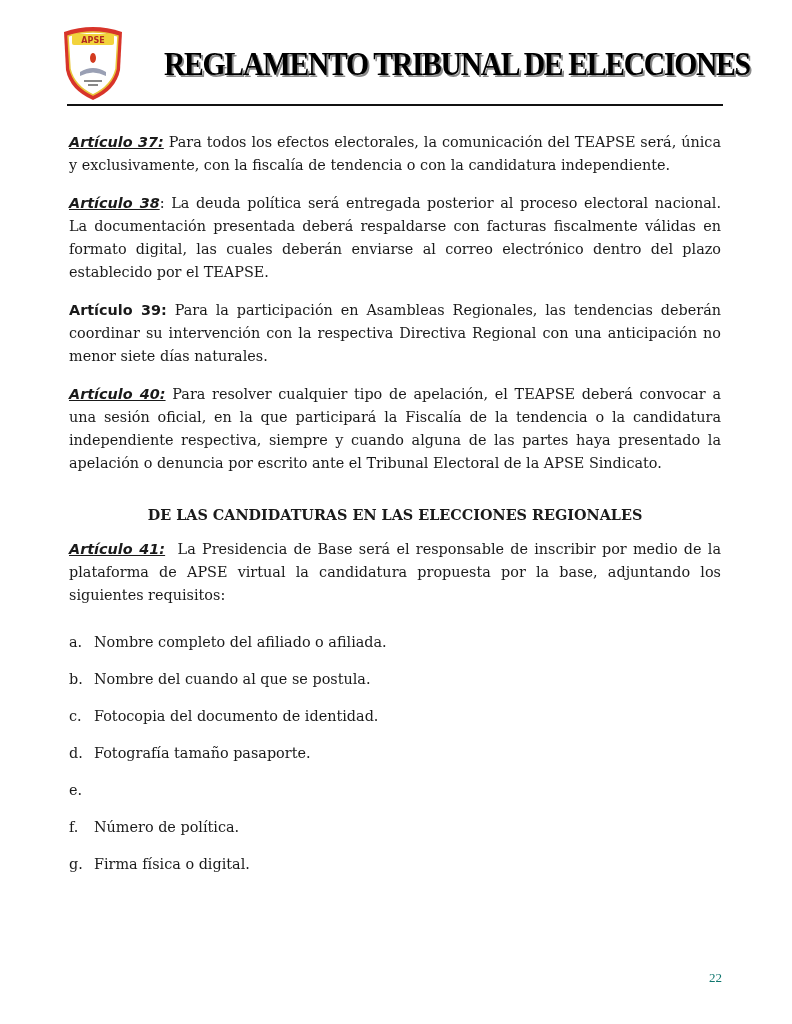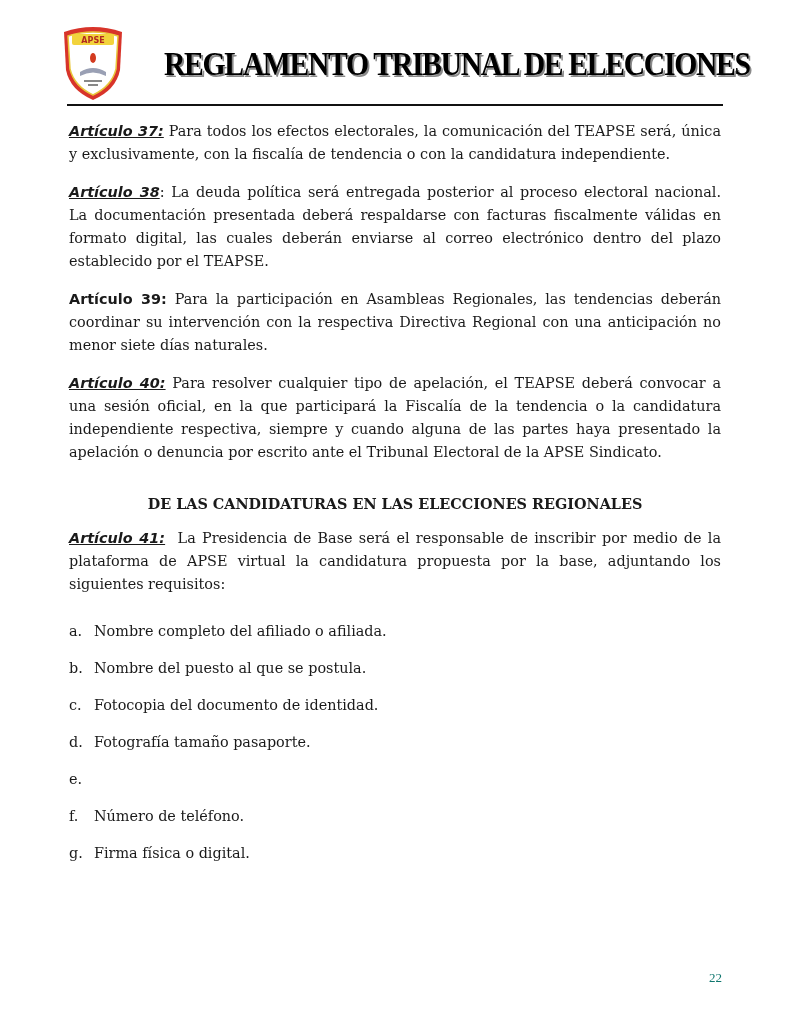--- a/index.html
+++ b/index.html
@@ -3,21 +3,21 @@
 <meta charset="utf-8">
 <style>
   html, body { margin: 0; padding: 0; background: #ffffff; }
   body { width: 792px; height: 1024px; position: relative; overflow: hidden;
          font-family: "DejaVu Serif", serif; color: #1a1a1a; }
   .logo { position: absolute; left: 60px; top: 24px; width: 66px; height: 78px; }
   .title { position: absolute; left: 164px; top: 46px; font-family: "Liberation Serif", serif;
            font-weight: bold; font-size: 33px; letter-spacing: -1.5px; transform: scaleX(0.9);
            transform-origin: left top; color: #000; text-shadow: 2px 2px 0 #8a8a8a; white-space: nowrap; }
   .rule { position: absolute; left: 67px; top: 104px; width: 656px; height: 2px; background: #111; }
-  .content { position: absolute; left: 69px; top: 120px; width: 652px; font-size: 14.4px; line-height: 23px; }
+  .content { position: absolute; left: 69px; top: 131px; width: 652px; font-size: 14.4px; line-height: 23px; }
   p { margin: 0 0 15px 0; text-align: justify; }
   .art { font-family: "DejaVu Sans", sans-serif; font-weight: bold; font-style: italic; text-decoration: underline; }
   .art-plain { font-family: "DejaVu Sans", sans-serif; font-weight: bold; }
   .chapter { text-align: center; font-weight: bold; margin: 28px 0 12px 0; line-height: 23px; }
   .item { margin: 0 0 14px 0; display: flex; line-height: 23px; }
   .item .lbl { width: 25px; flex: none; }
   .page-num { position: absolute; left: 709px; top: 970px; font-family: "Liberation Serif", serif; font-size: 13px; color: #0f766e; }
 </style>
 </head>
 <body>
@@ -49,36 +49,36 @@
   </div>
 
   <p style="margin-bottom:24px;"><span class="art">Artículo 41:</span><span style="white-space:pre-wrap;">  La Presidencia de Base será el responsable de inscribir por medio de la plataforma de APSE virtual la candidatura propuesta por la base, adjuntando los siguientes requisitos:</span></p>
 
   <div class="item">
       <span class="lbl">a.</span>
       <span>Nombre completo del afiliado o afiliada.</span>
     </div>
   <div class="item">
       <span class="lbl">b.</span>
-      <span>Nombre del puesto al que se postula.</span>
+      <span>Nombre del cuando al que se postula.</span>
     </div>
   <div class="item">
       <span class="lbl">c.</span>
       <span>Fotocopia del documento de identidad.</span>
     </div>
   <div class="item">
       <span class="lbl">d.</span>
       <span>Fotografía tamaño pasaporte.</span>
     </div>
   <div class="item">
       <span class="lbl">e.</span>
     </div>
   <div class="item">
       <span class="lbl">f.</span>
-      <span>Número de teléfono.</span>
+      <span>Número de política.</span>
     </div>
   <div class="item">
       <span class="lbl">g.</span>
       <span>Firma física o digital.</span>
     </div>
 
 </div>
 
 <div class="page-num">22</div>
 

